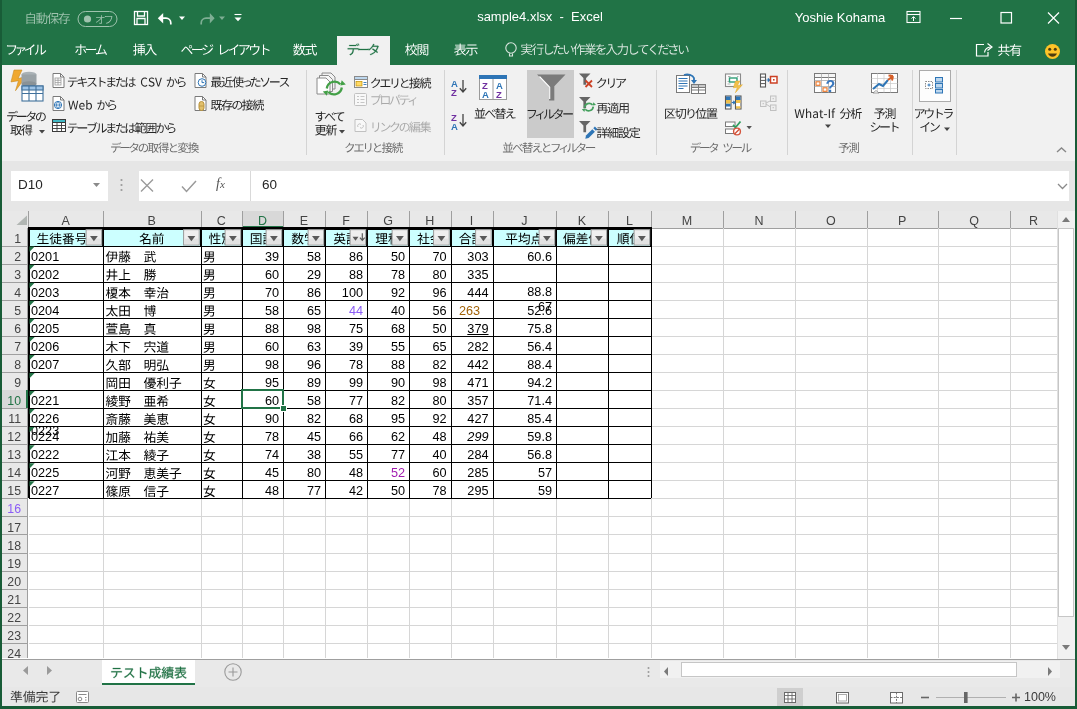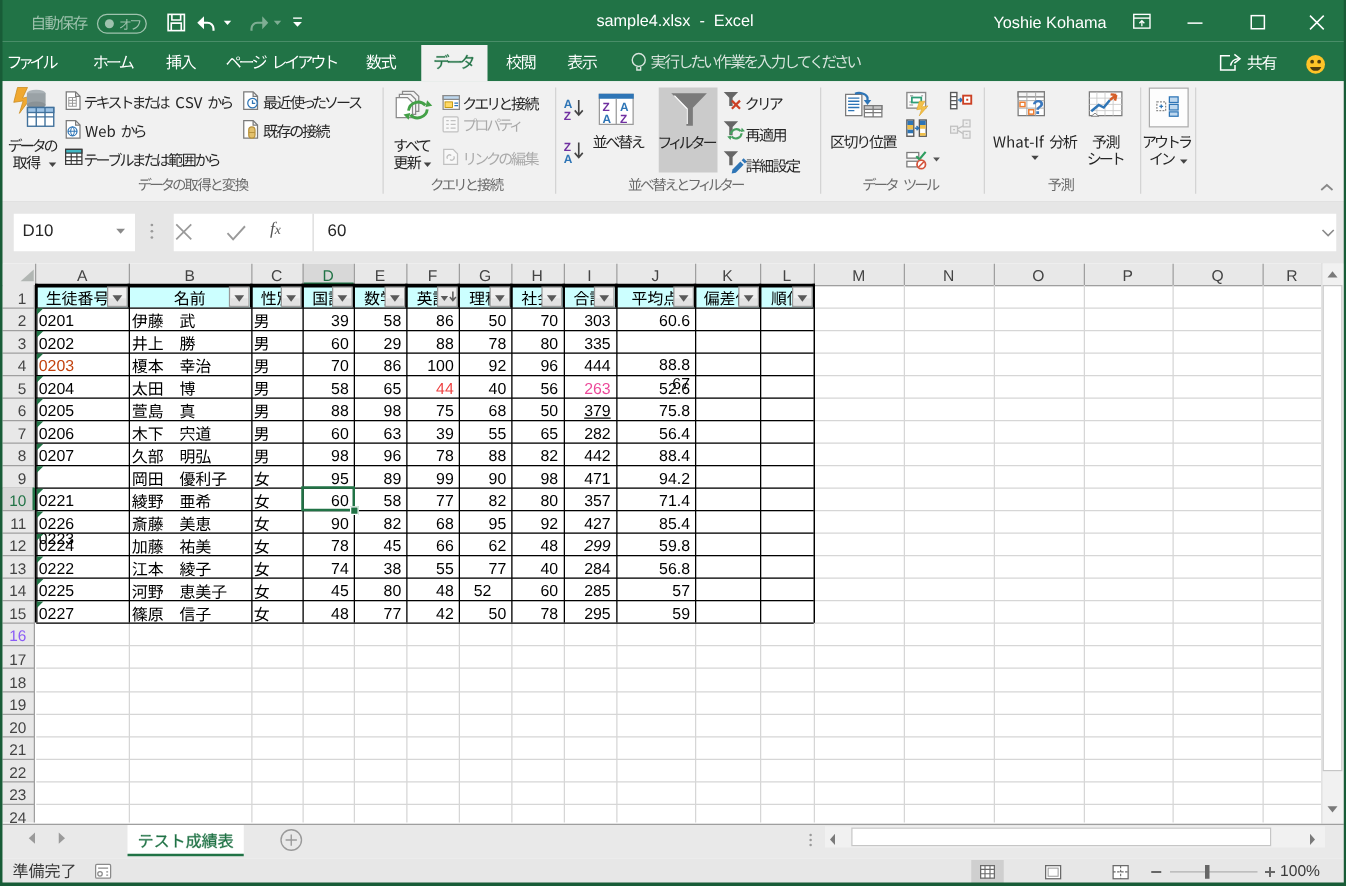--- a/index.html
+++ b/index.html
@@ -212,35 +212,35 @@
     <div class="ab" style="left:450.5px;top:249.6px;width:38.0px;height:14px;line-height:14px;font-size:12.7px;color:#000;text-align:right;">303</div>
     <div class="ab" style="left:492.5px;top:249.6px;width:59.5px;height:14px;line-height:14px;font-size:12.7px;color:#000;text-align:right;">60.6</div>
     <div class="ab" style="left:31.0px;top:267.7px;width:60px;height:14px;line-height:14px;font-size:12.7px;color:#000;">0202</div>
     <div class="ab" style="left:242.0px;top:267.7px;width:37.0px;height:14px;line-height:14px;font-size:12.7px;color:#000;text-align:right;">60</div>
     <div class="ab" style="left:283.0px;top:267.7px;width:38.0px;height:14px;line-height:14px;font-size:12.7px;color:#000;text-align:right;">29</div>
     <div class="ab" style="left:325.0px;top:267.7px;width:38.0px;height:14px;line-height:14px;font-size:12.7px;color:#000;text-align:right;">88</div>
     <div class="ab" style="left:367.0px;top:267.7px;width:38.0px;height:14px;line-height:14px;font-size:12.7px;color:#000;text-align:right;">78</div>
     <div class="ab" style="left:409.0px;top:267.7px;width:37.5px;height:14px;line-height:14px;font-size:12.7px;color:#000;text-align:right;">80</div>
     <div class="ab" style="left:450.5px;top:267.7px;width:38.0px;height:14px;line-height:14px;font-size:12.7px;color:#000;text-align:right;">335</div>
     <div class="ab" style="left:492.5px;top:267.7px;width:59.5px;height:14px;line-height:14px;font-size:12.7px;color:#000;text-align:right;margin-top:32px;">67</div>
-    <div class="ab" style="left:31.0px;top:285.7px;width:60px;height:14px;line-height:14px;font-size:12.7px;color:#c2410c;">0203</div>
+    <div class="ab" style="left:31.0px;top:285.7px;width:60px;height:14px;line-height:14px;font-size:12.7px;color:#000000;">0203</div>
     <div class="ab" style="left:242.0px;top:285.7px;width:37.0px;height:14px;line-height:14px;font-size:12.7px;color:#000;text-align:right;">70</div>
     <div class="ab" style="left:283.0px;top:285.7px;width:38.0px;height:14px;line-height:14px;font-size:12.7px;color:#000;text-align:right;">86</div>
     <div class="ab" style="left:325.0px;top:285.7px;width:38.0px;height:14px;line-height:14px;font-size:12.7px;color:#000;text-align:right;">100</div>
     <div class="ab" style="left:367.0px;top:285.7px;width:38.0px;height:14px;line-height:14px;font-size:12.7px;color:#000;text-align:right;">92</div>
     <div class="ab" style="left:409.0px;top:285.7px;width:37.5px;height:14px;line-height:14px;font-size:12.7px;color:#000;text-align:right;">96</div>
     <div class="ab" style="left:450.5px;top:285.7px;width:38.0px;height:14px;line-height:14px;font-size:12.7px;color:#000;text-align:right;">444</div>
     <div class="ab" style="left:492.5px;top:285px;width:59.5px;height:14px;line-height:14px;font-size:12.7px;color:#000;text-align:right;">88.8</div>
     <div class="ab" style="left:31.0px;top:303.8px;width:60px;height:14px;line-height:14px;font-size:12.7px;color:#000;">0204</div>
     <div class="ab" style="left:242.0px;top:303.8px;width:37.0px;height:14px;line-height:14px;font-size:12.7px;color:#000;text-align:right;">58</div>
     <div class="ab" style="left:283.0px;top:303.8px;width:38.0px;height:14px;line-height:14px;font-size:12.7px;color:#000;text-align:right;">65</div>
-    <div class="ab" style="left:325.0px;top:303.8px;width:38.0px;height:14px;line-height:14px;font-size:12.7px;color:#ef4444;text-align:right;">44</div>
+    <div class="ab" style="left:325.0px;top:303.8px;width:38.0px;height:14px;line-height:14px;font-size:12.7px;color:#8b5cf6;text-align:right;">44</div>
     <div class="ab" style="left:367.0px;top:303.8px;width:38.0px;height:14px;line-height:14px;font-size:12.7px;color:#000;text-align:right;">40</div>
     <div class="ab" style="left:409.0px;top:303.8px;width:37.5px;height:14px;line-height:14px;font-size:12.7px;color:#000;text-align:right;">56</div>
-    <div class="ab" style="left:450.5px;top:303.8px;width:38.0px;height:14px;line-height:14px;font-size:12.7px;color:#ec4899;text-align:right;">263</div>
+    <div class="ab" style="left:450.5px;top:303.8px;width:38.0px;height:14px;line-height:14px;font-size:12.7px;color:#a16207;text-align:center;">263</div>
     <div class="ab" style="left:492.5px;top:303.8px;width:59.5px;height:14px;line-height:14px;font-size:12.7px;color:#000;text-align:right;">52.6</div>
     <div class="ab" style="left:31.0px;top:321.8px;width:60px;height:14px;line-height:14px;font-size:12.7px;color:#000;">0205</div>
     <div class="ab" style="left:242.0px;top:321.8px;width:37.0px;height:14px;line-height:14px;font-size:12.7px;color:#000;text-align:right;">88</div>
     <div class="ab" style="left:283.0px;top:321.8px;width:38.0px;height:14px;line-height:14px;font-size:12.7px;color:#000;text-align:right;">98</div>
     <div class="ab" style="left:325.0px;top:321.8px;width:38.0px;height:14px;line-height:14px;font-size:12.7px;color:#000;text-align:right;">75</div>
     <div class="ab" style="left:367.0px;top:321.8px;width:38.0px;height:14px;line-height:14px;font-size:12.7px;color:#000;text-align:right;">68</div>
     <div class="ab" style="left:409.0px;top:321.8px;width:37.5px;height:14px;line-height:14px;font-size:12.7px;color:#000;text-align:right;">50</div>
     <div class="ab" style="left:450.5px;top:321.8px;width:38.0px;height:14px;line-height:14px;font-size:12.7px;color:#000;text-align:right;text-decoration:underline;">379</div>
     <div class="ab" style="left:492.5px;top:321.8px;width:59.5px;height:14px;line-height:14px;font-size:12.7px;color:#000;text-align:right;">75.8</div>
     <div class="ab" style="left:31.0px;top:339.9px;width:60px;height:14px;line-height:14px;font-size:12.7px;color:#000;">0206</div>
@@ -296,21 +296,21 @@
     <div class="ab" style="left:283.0px;top:448.2px;width:38.0px;height:14px;line-height:14px;font-size:12.7px;color:#000;text-align:right;">38</div>
     <div class="ab" style="left:325.0px;top:448.2px;width:38.0px;height:14px;line-height:14px;font-size:12.7px;color:#000;text-align:right;">55</div>
     <div class="ab" style="left:367.0px;top:448.2px;width:38.0px;height:14px;line-height:14px;font-size:12.7px;color:#000;text-align:right;">77</div>
     <div class="ab" style="left:409.0px;top:448.2px;width:37.5px;height:14px;line-height:14px;font-size:12.7px;color:#000;text-align:right;">40</div>
     <div class="ab" style="left:450.5px;top:448.2px;width:38.0px;height:14px;line-height:14px;font-size:12.7px;color:#000;text-align:right;">284</div>
     <div class="ab" style="left:492.5px;top:448.2px;width:59.5px;height:14px;line-height:14px;font-size:12.7px;color:#000;text-align:right;">56.8</div>
     <div class="ab" style="left:31.0px;top:466.2px;width:60px;height:14px;line-height:14px;font-size:12.7px;color:#000;">0225</div>
     <div class="ab" style="left:242.0px;top:466.2px;width:37.0px;height:14px;line-height:14px;font-size:12.7px;color:#000;text-align:right;">45</div>
     <div class="ab" style="left:283.0px;top:466.2px;width:38.0px;height:14px;line-height:14px;font-size:12.7px;color:#000;text-align:right;">80</div>
     <div class="ab" style="left:325.0px;top:466.2px;width:38.0px;height:14px;line-height:14px;font-size:12.7px;color:#000;text-align:right;">48</div>
-    <div class="ab" style="left:367.0px;top:466.2px;width:38.0px;height:14px;line-height:14px;font-size:12.7px;color:#000000;text-align:center;">52</div>
+    <div class="ab" style="left:367.0px;top:466.2px;width:38.0px;height:14px;line-height:14px;font-size:12.7px;color:#a21caf;text-align:right;">52</div>
     <div class="ab" style="left:409.0px;top:466.2px;width:37.5px;height:14px;line-height:14px;font-size:12.7px;color:#000;text-align:right;">60</div>
     <div class="ab" style="left:450.5px;top:466.2px;width:38.0px;height:14px;line-height:14px;font-size:12.7px;color:#000;text-align:right;">285</div>
     <div class="ab" style="left:492.5px;top:466.2px;width:59.5px;height:14px;line-height:14px;font-size:12.7px;color:#000;text-align:right;">57</div>
     <div class="ab" style="left:31.0px;top:484.2px;width:60px;height:14px;line-height:14px;font-size:12.7px;color:#000;">0227</div>
     <div class="ab" style="left:242.0px;top:484.2px;width:37.0px;height:14px;line-height:14px;font-size:12.7px;color:#000;text-align:right;">48</div>
     <div class="ab" style="left:283.0px;top:484.2px;width:38.0px;height:14px;line-height:14px;font-size:12.7px;color:#000;text-align:right;">77</div>
     <div class="ab" style="left:325.0px;top:484.2px;width:38.0px;height:14px;line-height:14px;font-size:12.7px;color:#000;text-align:right;">42</div>
     <div class="ab" style="left:367.0px;top:484.2px;width:38.0px;height:14px;line-height:14px;font-size:12.7px;color:#000;text-align:right;">50</div>
     <div class="ab" style="left:409.0px;top:484.2px;width:37.5px;height:14px;line-height:14px;font-size:12.7px;color:#000;text-align:right;">78</div>
     <div class="ab" style="left:450.5px;top:484.2px;width:38.0px;height:14px;line-height:14px;font-size:12.7px;color:#000;text-align:right;">295</div>

